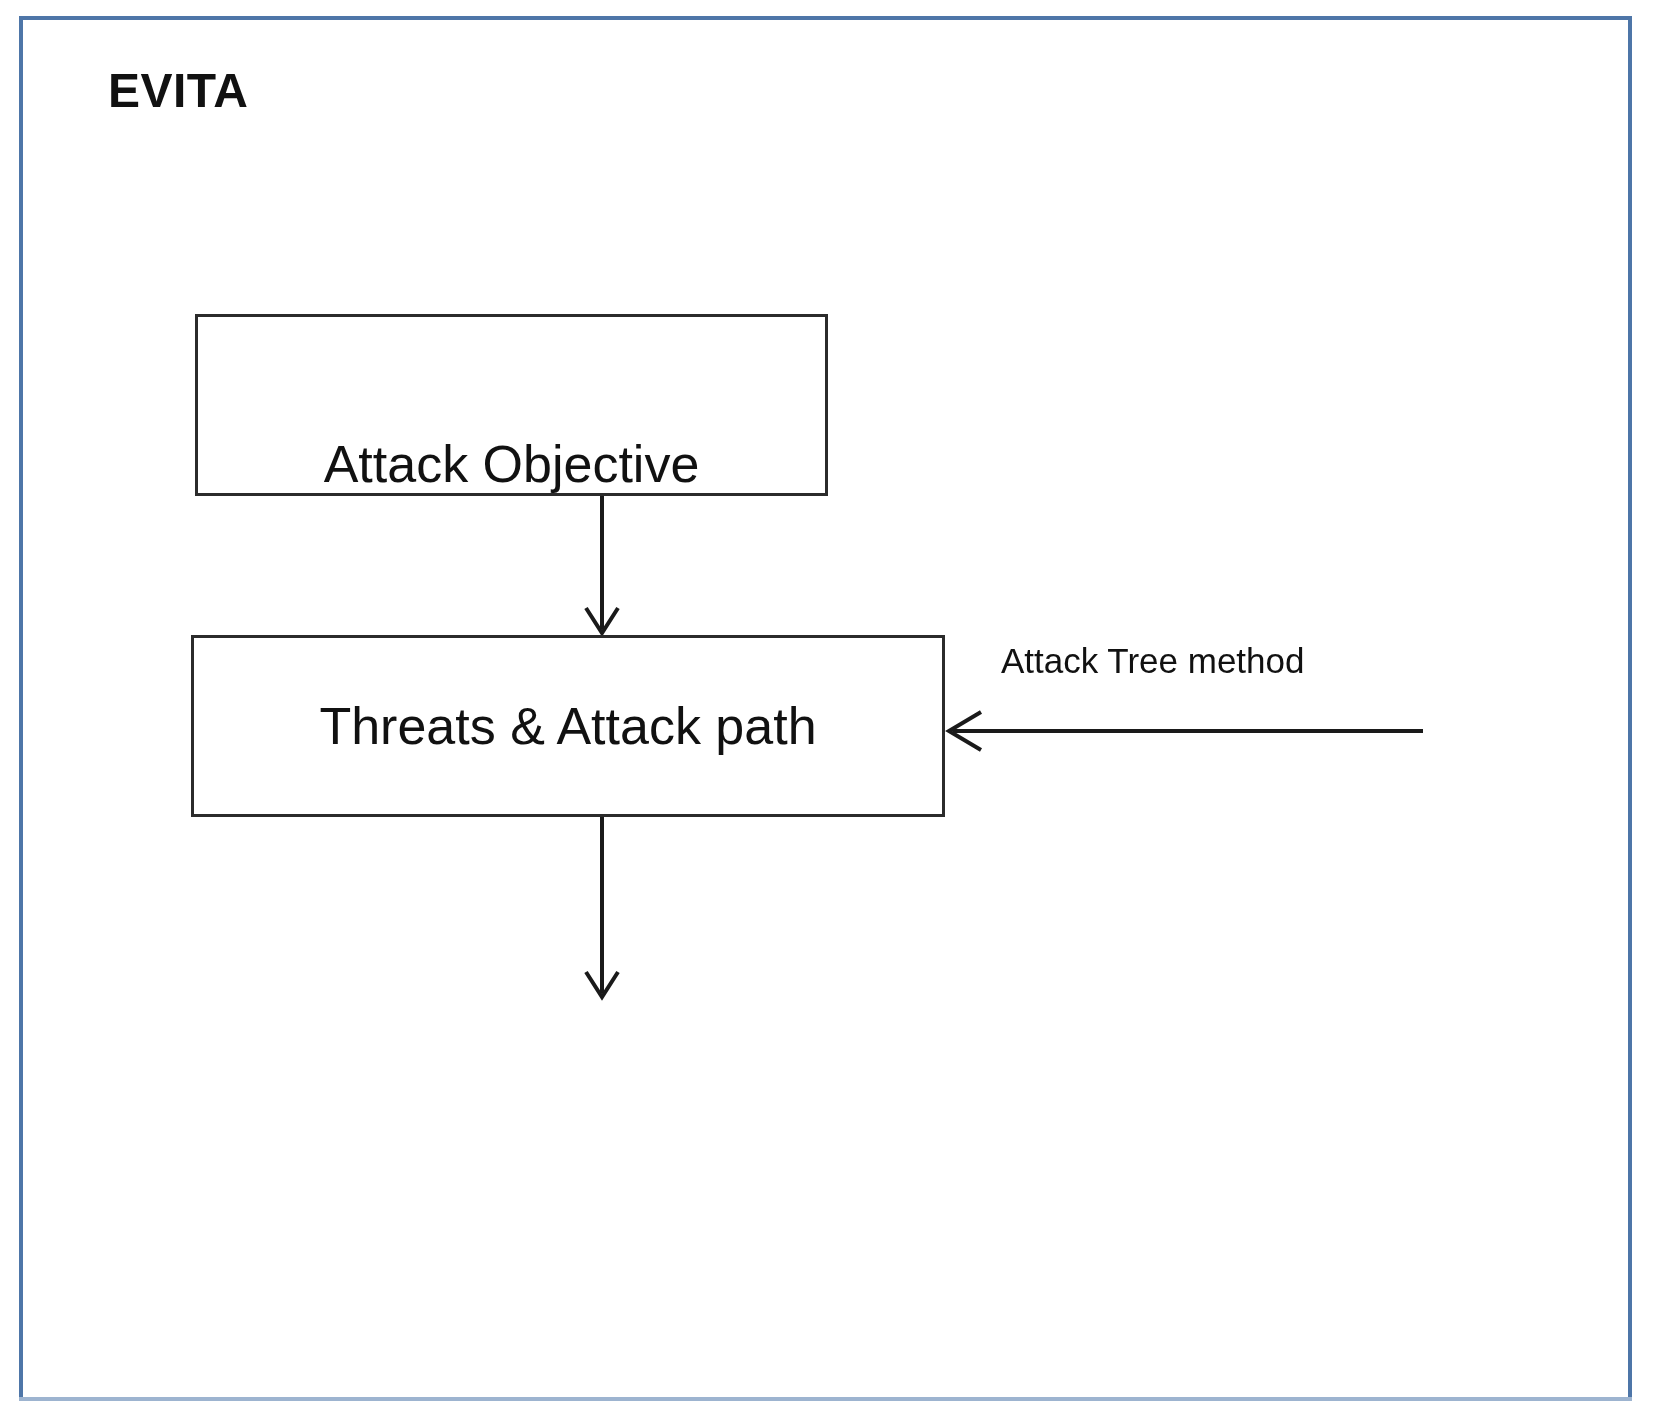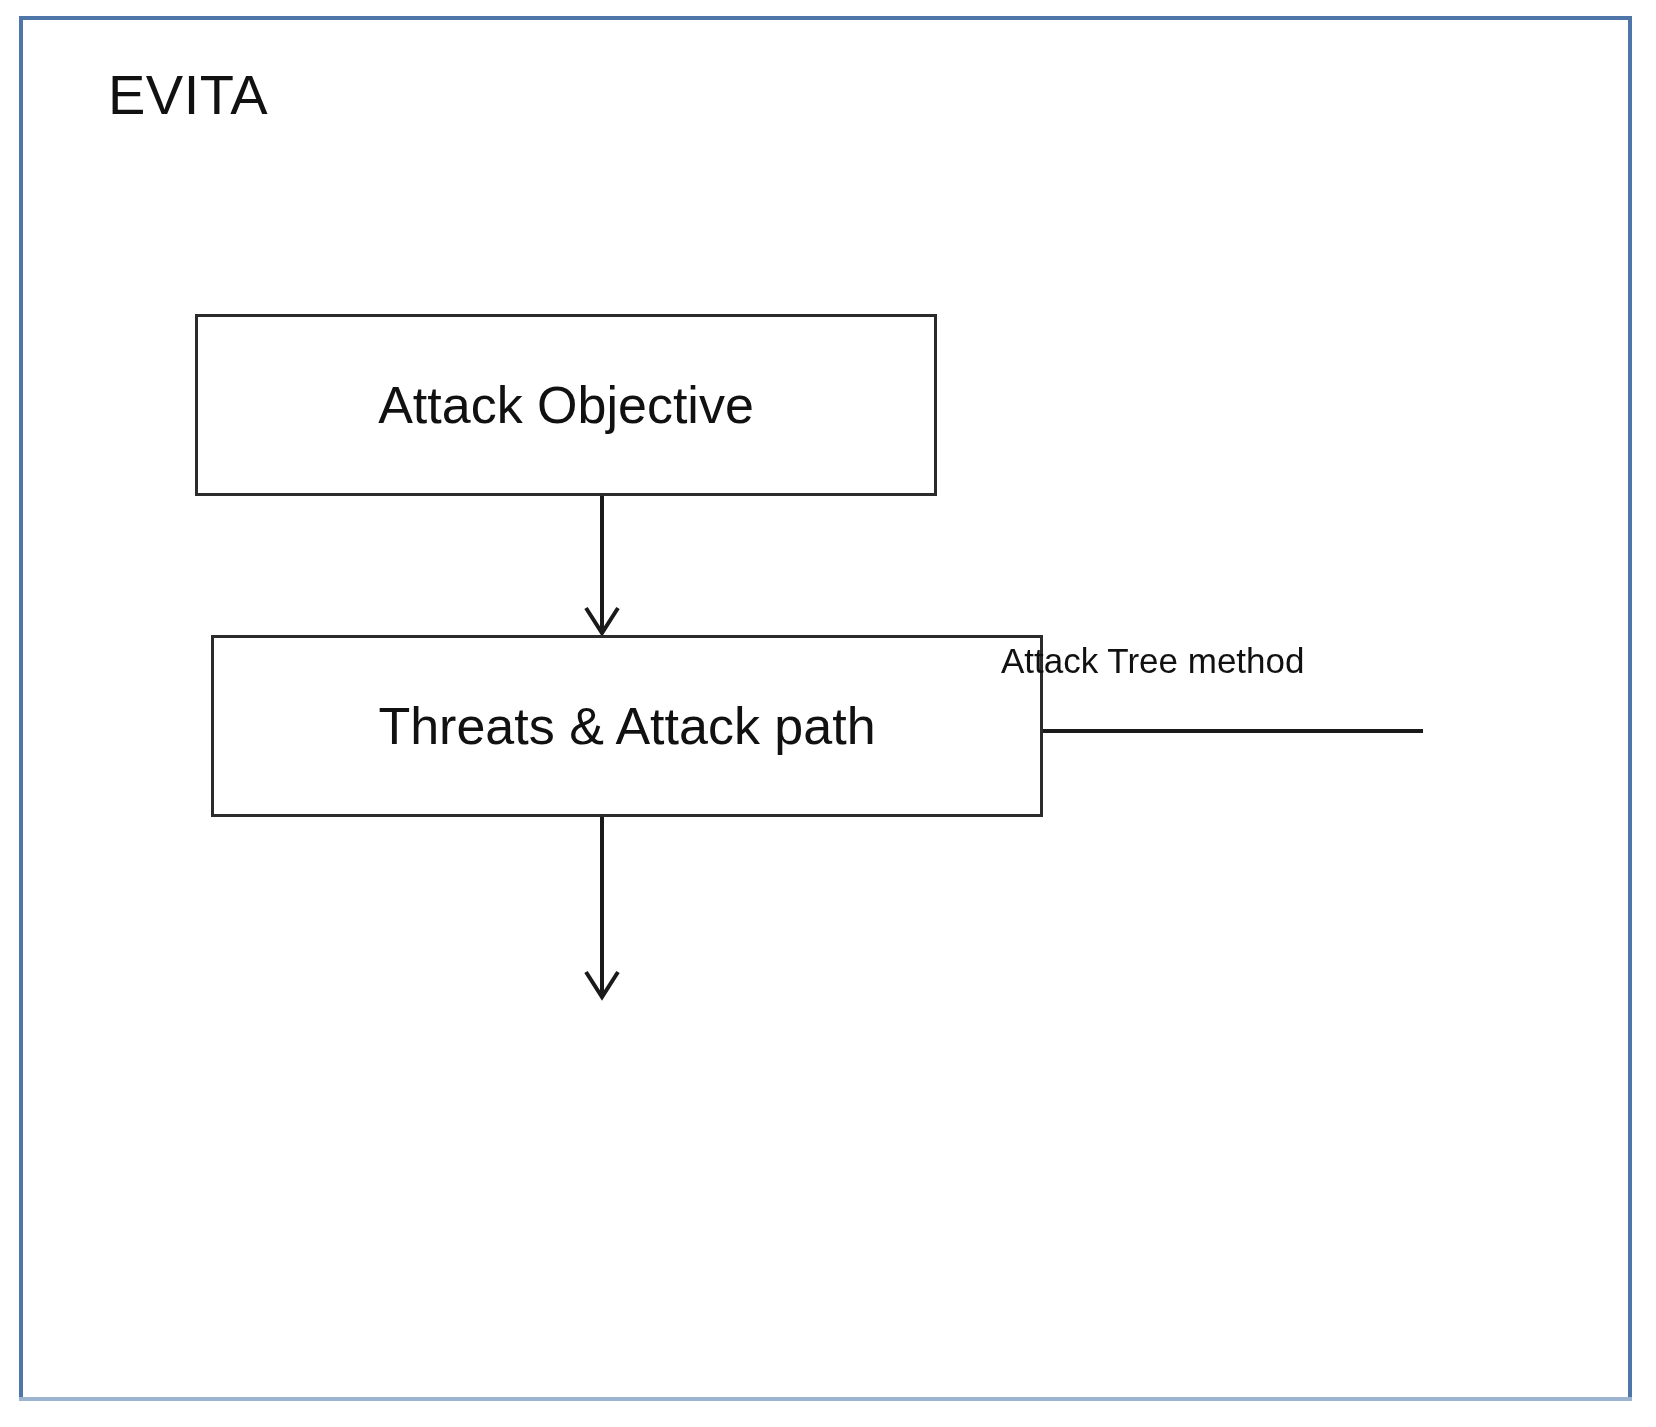--- a/index.html
+++ b/index.html
@@ -35,25 +35,26 @@
     height: 4px;
     background: #9db4d0;
     pointer-events: none;
   }
 
   
   #panel-title {
     position: absolute;
     left: 85px;
     top: 47px;
-    font-size: 56px;
+    font-size: 48px;
     line-height: 1;
     color: #111111;
     letter-spacing: 0.5px;
     white-space: pre;
+    font-weight: bold;
   }
 
   
   .node-box {
     position: absolute;
     box-sizing: border-box;
     background: #ffffff;
     border: 3px solid #2b2b2b;
     display: flex;
     align-items: center;
@@ -64,27 +65,28 @@
   .node-label {
     font-size: 52px;
     line-height: 1.12;
     white-space: pre-line;
     padding: 0 10px;
   }
 
   #node-attack-objective {
     left: 172px;
     top: 294px;
-    width: 742px;
+    width: 633px;
     height: 182px;
+    align-items: flex-end;
   }
   #node-threats-attack-path {
-    left: 188px;
+    left: 168px;
     top: 615px;
-    width: 832px;
+    width: 754px;
     height: 182px;
   }
   #node-risk-level-matrix {
     left: 172px;
     top: 979px;
     width: 754px;
     height: 184px;
   }
 
   

